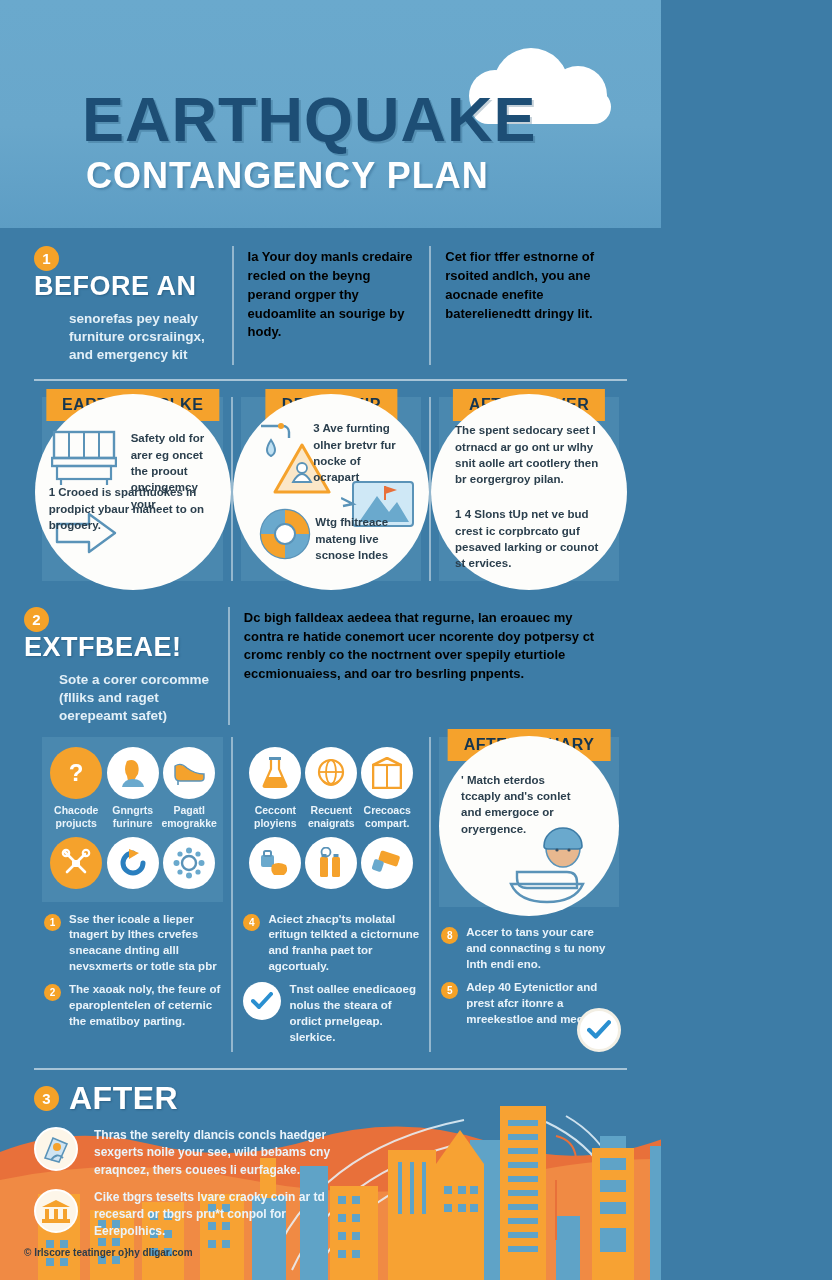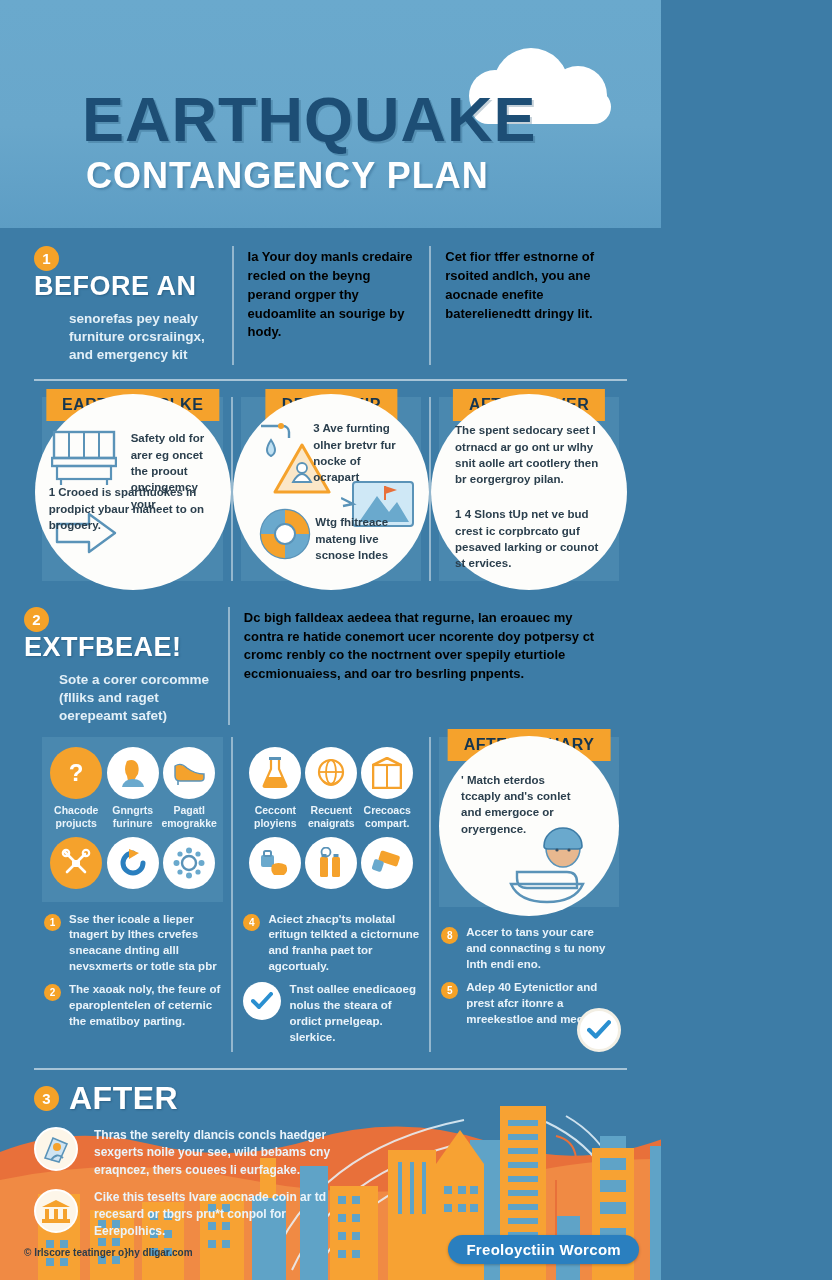--- a/index.html
+++ b/index.html
@@ -525,21 +525,21 @@
       <div class="sec3-item">
         <div class="sec3-icon">
           <svg width="30" height="26" viewBox="0 0 30 26">
             <path d="M15 2 L29 9 H1 Z" fill="#f5a22c"></path>
             <rect x="4" y="11" width="4" height="10" fill="#f5a22c"></rect>
             <rect x="13" y="11" width="4" height="10" fill="#f5a22c"></rect>
             <rect x="22" y="11" width="4" height="10" fill="#f5a22c"></rect>
             <rect x="1" y="21" width="28" height="4" fill="#f5a22c"></rect>
           </svg>
         </div>
-        <div class="sec3-text">Cike this teselts lvare aocnade coin ar td recesard or tbgrs pru*t conpol for Eerepolhics.</div>
+        <div class="sec3-text">Cike tbgrs teselts lvare craoky coin ar td recesard or tbgrs pru*t conpol for Eerepolhics.</div>
       </div>
     </div>
 
   </div>
 
   <svg class="city" viewBox="0 0 832 180" preserveAspectRatio="none">
 
     <path d="M0 52 q70-28 150-8 q80 20 160-4 q90-28 180 2 q90 30 180-6 q90-36 162 -2 V180 H0 Z" fill="#e8703a"></path>
     <path d="M0 80 q120-26 250 0 q130 26 270 -6 q140-32 312 4 V180 H0 Z" fill="#f08a44"></path>
 
@@ -653,15 +653,14 @@
         <rect x="772" y="116" width="8" height="8"></rect>
     </g>
 
     <g stroke="#e8703a" stroke-width="2" fill="none">
       <path d="M556 36 q18 4 20 22"></path>
       <path d="M556 80 v60"></path>
     </g>
   </svg>
 
   <div class="footer-note">© Irlscore teatinger o}hy dligar.com</div>
-  <div class="logo-badge">Freoloyctiin Worcom</div>
 
 </div>
 
 </body></html>

